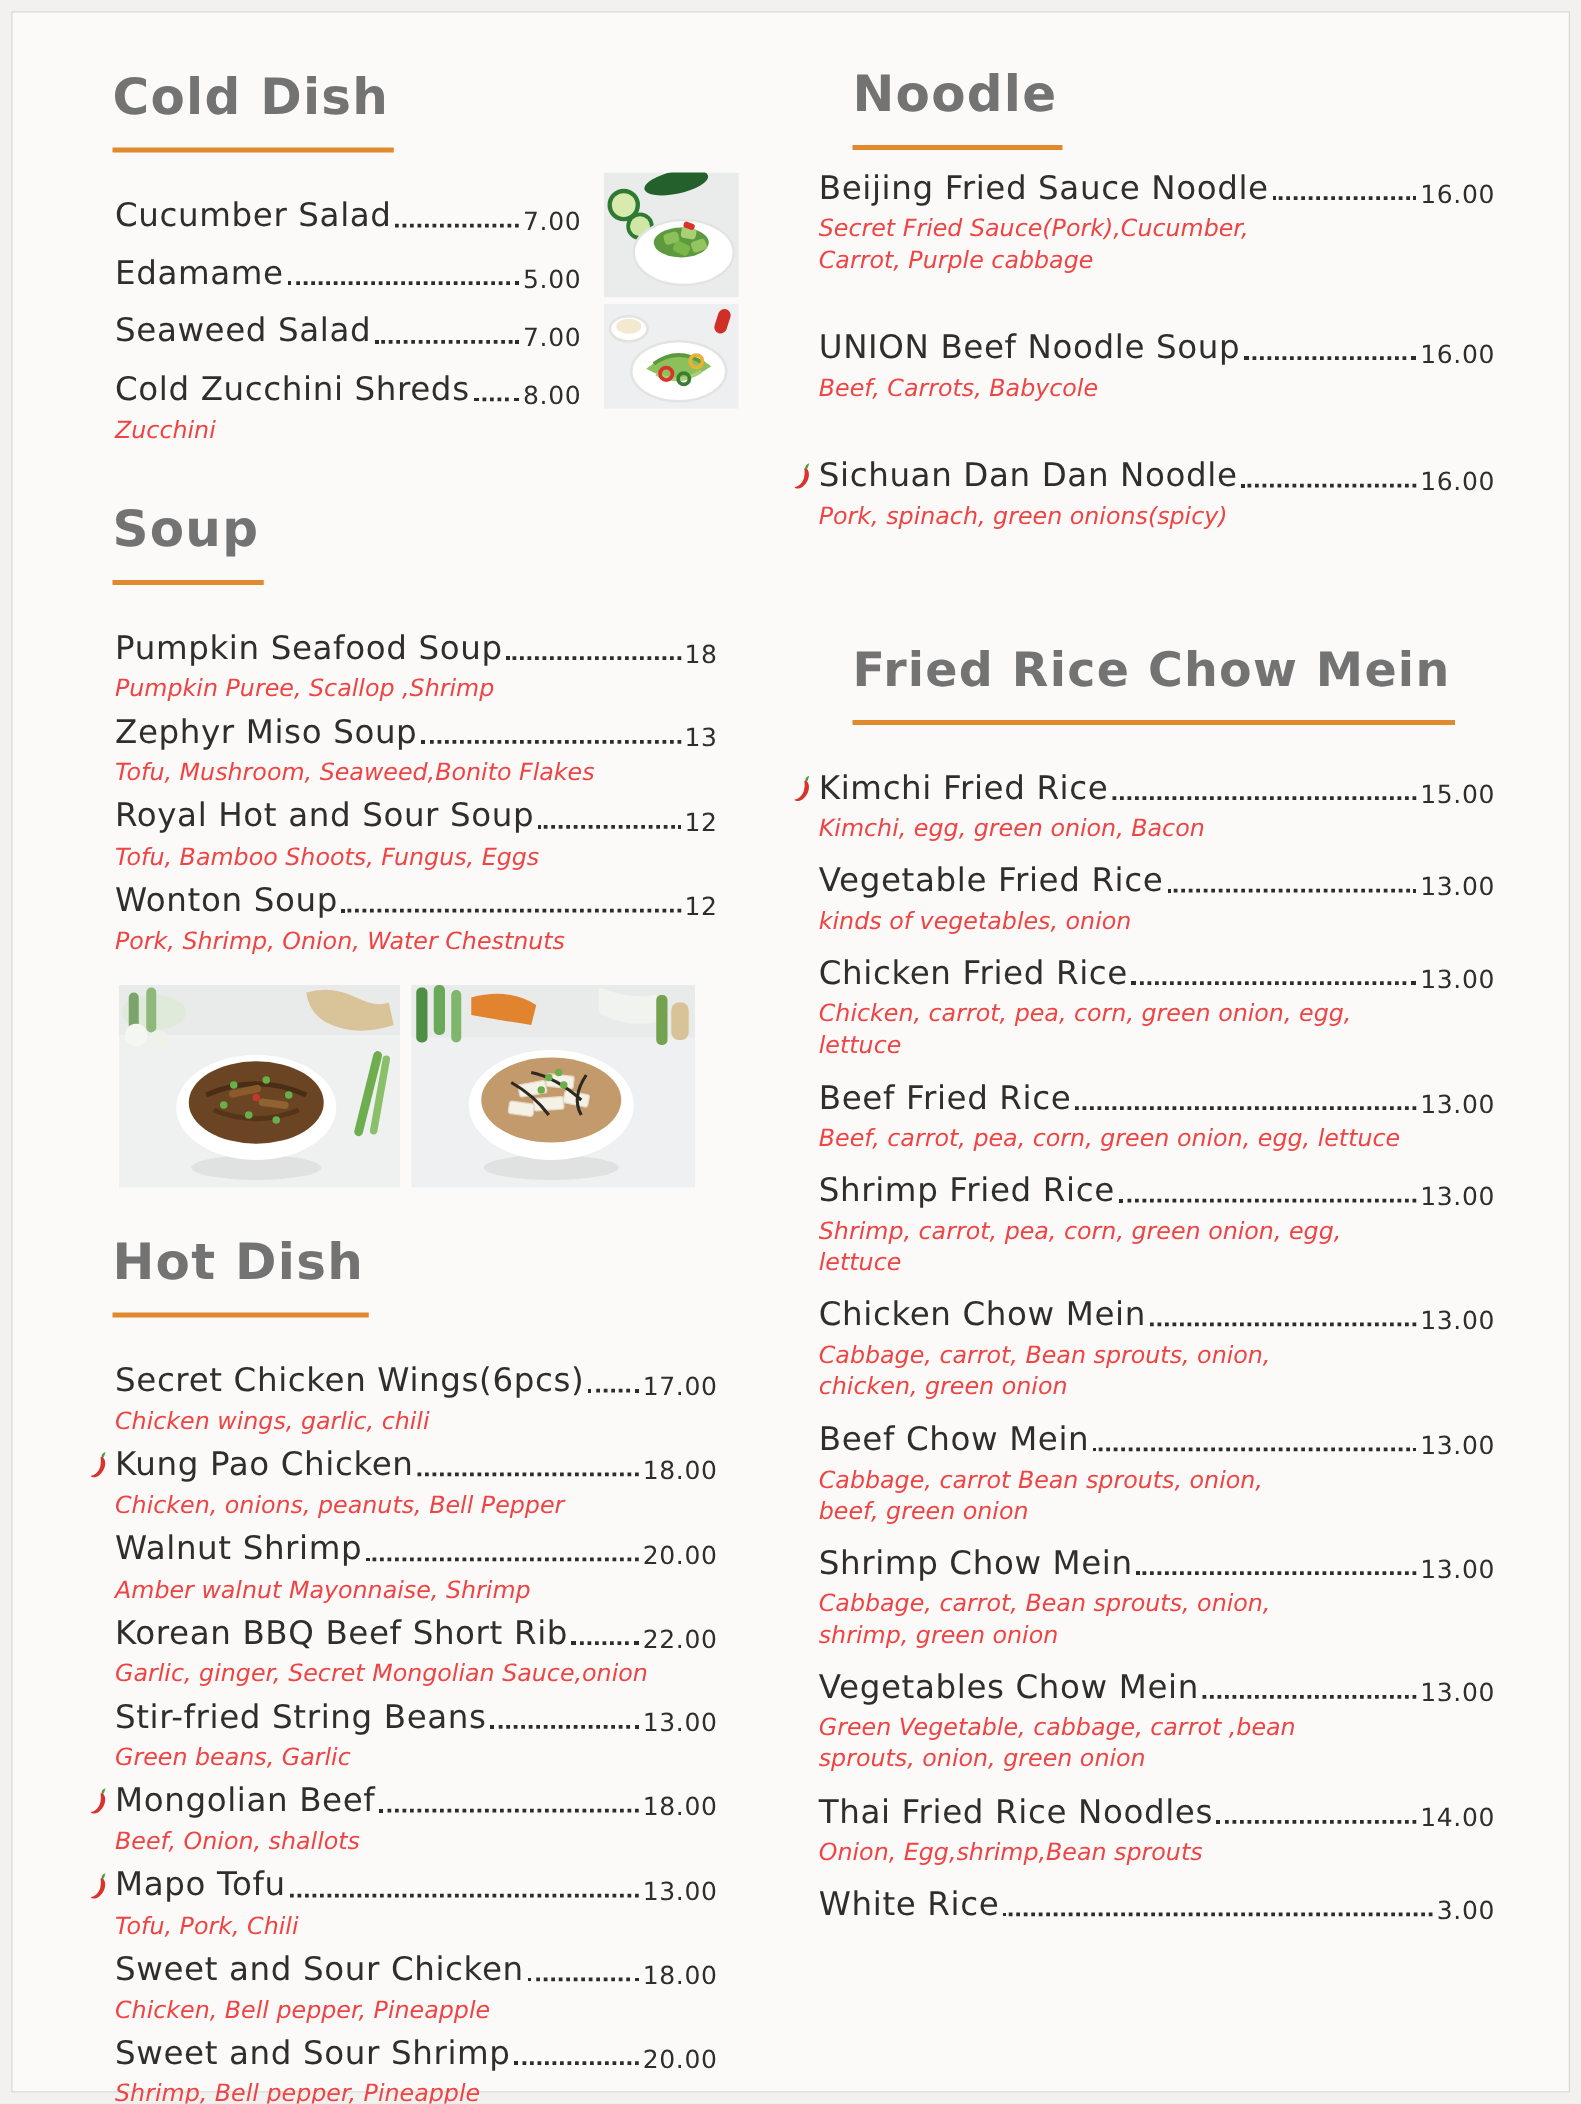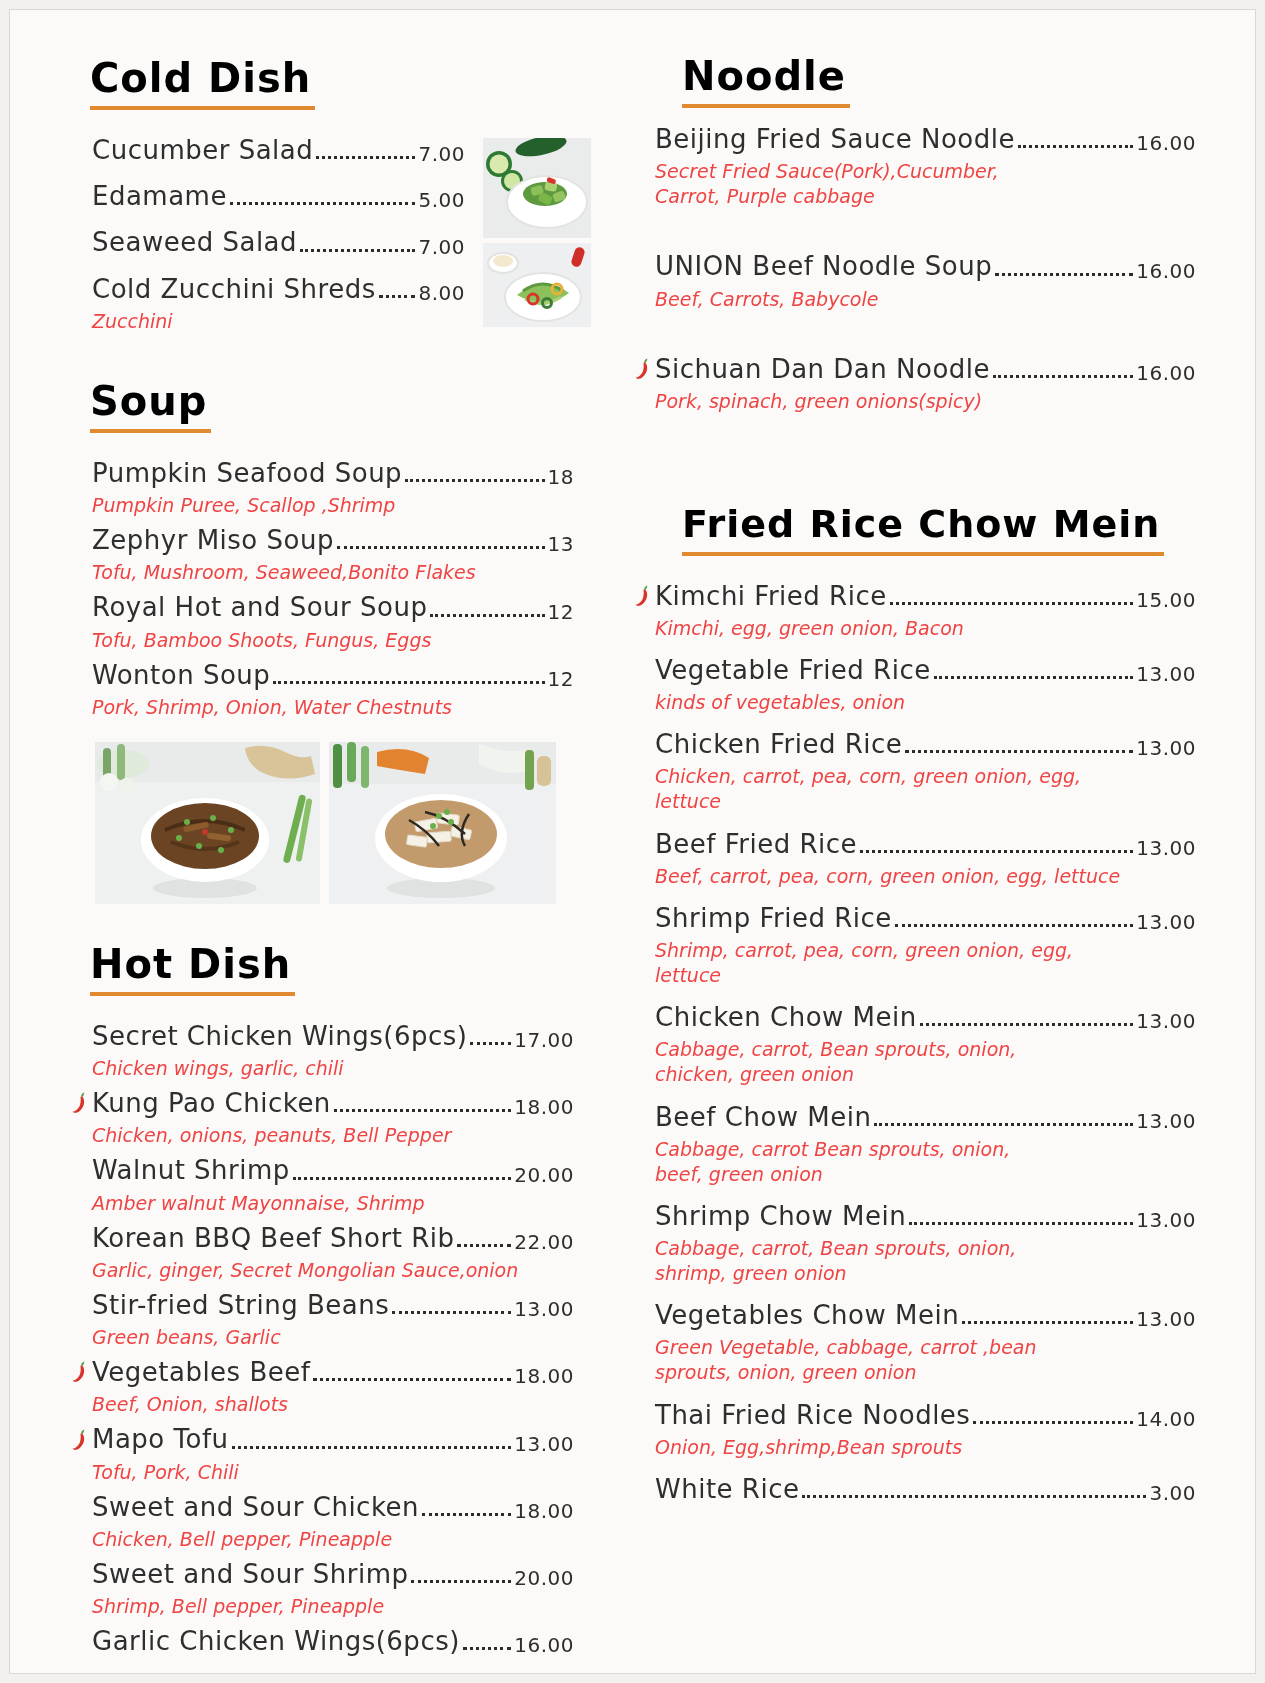--- a/index.html
+++ b/index.html
@@ -11,31 +11,31 @@
     color:#2e2e2e;overflow:hidden;
   }
   #sheet{
     position:absolute;left:9px;top:9px;right:9px;bottom:9px;
     background:#fbfaf8;border:1px solid #d9d8d5;
   }
   .col{position:absolute;top:0;}
   #col-left{left:62px;width:502px;padding-top:46px;}
   #col-right{left:645px;width:541px;padding-top:44px;}
   h2.sec-title{
-    font-size:40px;font-weight:bold;color:#000000;
+    font-size:40px;font-weight:bold;color:#737373;
     display:inline-block;border-bottom:4px solid #e0892f;
-    padding:0 4px 6px 0;margin:0;letter-spacing:1px;line-height:1.1;
+    padding:0 4px 18px 0;margin:0;letter-spacing:1px;line-height:1.1;
     white-space:nowrap;
   }
   #col-left h2.sec-title{margin-left:18px;}
   h2.t-soup{margin-top:30px;}
   h2.t-hot{margin-top:38px;}
   h2.t-noodle{margin-left:27px;}
   h2.t-frcm{margin-top:48px;margin-left:27px;font-size:38px;}
-  .sec-items{margin-top:25px;}
+  .sec-items{margin-top:36px;}
   #col-left .sec-items{padding-left:20px;}
   .sec-noodle .sec-items{margin-top:16px;}
   .sec-frcm .sec-items{}
   .item{position:relative;}
   .sec-simple .item{margin-bottom:15px;}
   .sec-detailed .item{margin-bottom:7px;}
   .sec-frcm .item{margin-bottom:14px;}
   .sec-noodle .item{margin-bottom:42px;}
   .row{display:flex;align-items:flex-end;position:relative;}
   .sec-simple .row{max-width:373px;}
@@ -274,21 +274,21 @@
               <div class="desc">Green beans, Garlic</div>
             </div>
             <div class="item">
               <div class="row">
                 <span class="chili">
                   <svg viewBox="0 0 17 23" xmlns="http://www.w3.org/2000/svg">
                     <path d="M10.2 4.6 C10 2.6 11.6 1 13.4 0.6 C12.8 2.2 12.7 3.4 11.9 4.8 Z" fill="#4a9e3f"></path>
                     <path d="M11 4.4 C14.6 7.4 13.8 14.8 8.4 19.2 C5.6 21.4 2.4 21.2 1.6 19.6 C4.8 19.4 8.2 16.2 9.2 12.2 C9.9 9.2 9.8 6.6 9.4 4.8 Z" fill="#d9342b"></path>
                   </svg>
                 </span>
-                <span class="nm">Vegetables Beef</span>
+                <span class="nm">Mongolian Beef</span>
                 <span class="leader"></span>
                 <span class="pr">18.00</span>
               </div>
               <div class="desc">Beef, Onion, shallots</div>
             </div>
             <div class="item">
               <div class="row">
                 <span class="chili">
                   <svg viewBox="0 0 17 23" xmlns="http://www.w3.org/2000/svg">
                     <path d="M10.2 4.6 C10 2.6 11.6 1 13.4 0.6 C12.8 2.2 12.7 3.4 11.9 4.8 Z" fill="#4a9e3f"></path>

